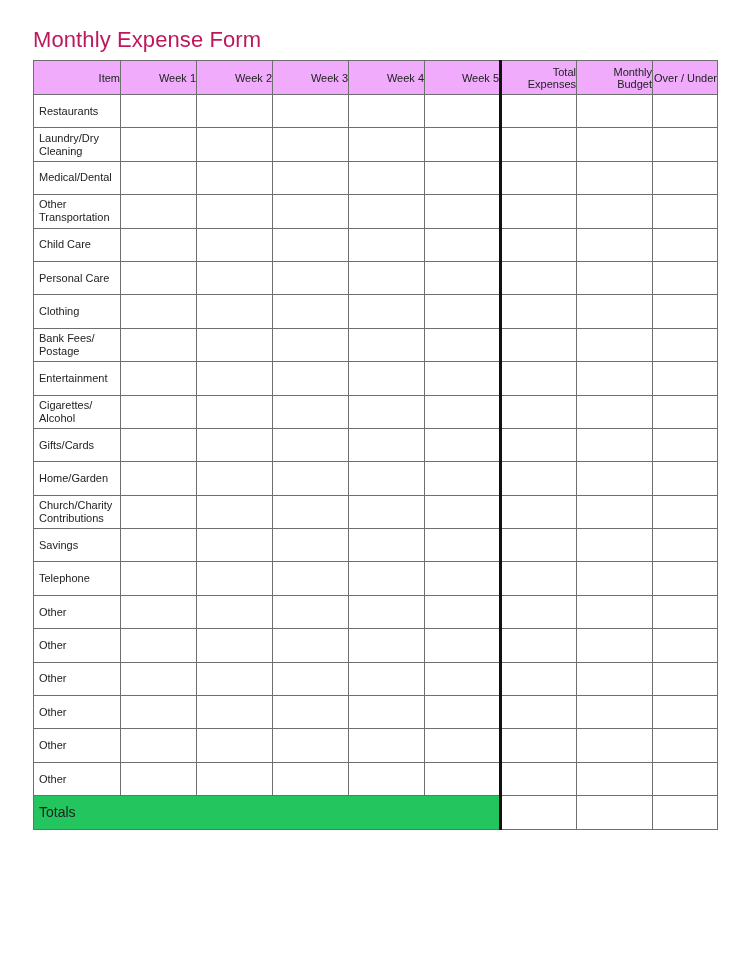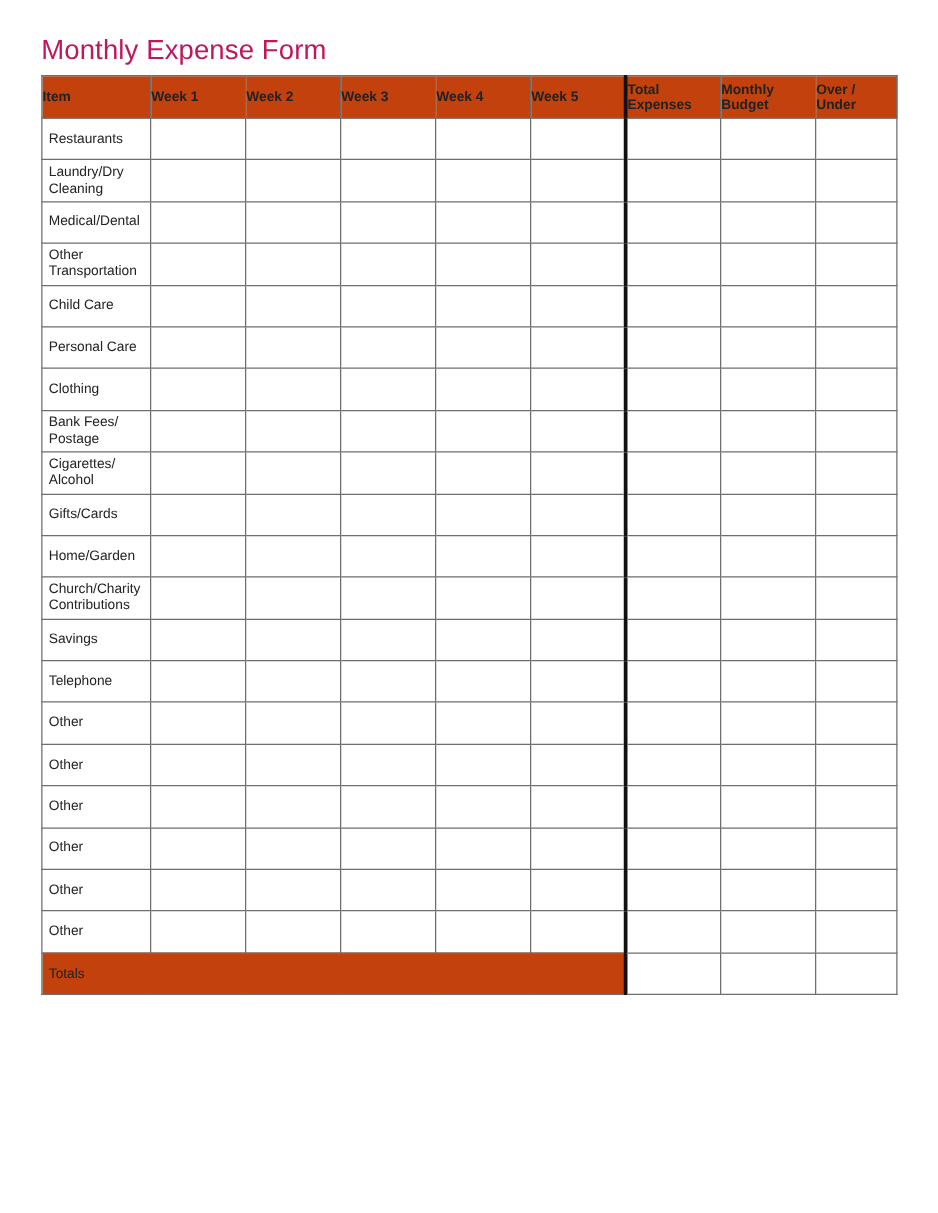--- a/index.html
+++ b/index.html
@@ -1,24 +1,24 @@
 <!DOCTYPE html>
 <html><head>
 <meta charset="utf-8">
 <style>
   html, body { margin: 0; padding: 0; background: #ffffff; }
   body { width: 750px; height: 970px; position: relative; font-family: "Liberation Sans", sans-serif; color: #222; }
   .title { position: absolute; left: 33px; top: 27px; font-size: 22px; color: #be185d; font-weight: normal; letter-spacing: 0.1px; }
   table.form { position: absolute; left: 33px; top: 60px; border-collapse: collapse; table-layout: fixed; }
   table.form th, table.form td { border: 1.3px solid #6e6e6e; padding: 0; font-size: 11px; }
-  table.form th { background: #c2410c; font-weight: bold; height: 33px; text-align: left; line-height: 12px; color: #222; }
+  table.form th { background: #f0abfc; font-weight: normal; height: 33px; text-align: right; line-height: 12px; color: #222; }
   table.form td { height: 32.4px; background: #fff; }
   td.item { padding-left: 5px !important; line-height: 13px; color: #222; }
   .thick-left { border-left: 3px solid #111 !important; }
-  tr.totals td.totals-label { background: #c2410c; font-size: 11px; padding-left: 5px; }
+  tr.totals td.totals-label { background: #22c55e; font-size: 14px; padding-left: 5px; }
   col.c-item { width: 87px; }
   col.c-week { width: 76px; }
   col.c-sum { width: 76px; }
   col.c-over { width: 65px; }
 </style>
 </head>
 <body>
 
 <div class="title">Monthly Expense Form</div>
 
@@ -130,20 +130,31 @@
         <td></td>
         <td></td>
         <td></td>
         <td></td>
         <td></td>
         <td class="thick-left"></td>
         <td></td>
         <td></td>
       </tr>
       <tr>
+        <td class="item">Entertainment</td>
+        <td></td>
+        <td></td>
+        <td></td>
+        <td></td>
+        <td></td>
+        <td class="thick-left"></td>
+        <td></td>
+        <td></td>
+      </tr>
+      <tr>
         <td class="item">Cigarettes/ Alcohol</td>
         <td></td>
         <td></td>
         <td></td>
         <td></td>
         <td></td>
         <td class="thick-left"></td>
         <td></td>
         <td></td>
       </tr>

